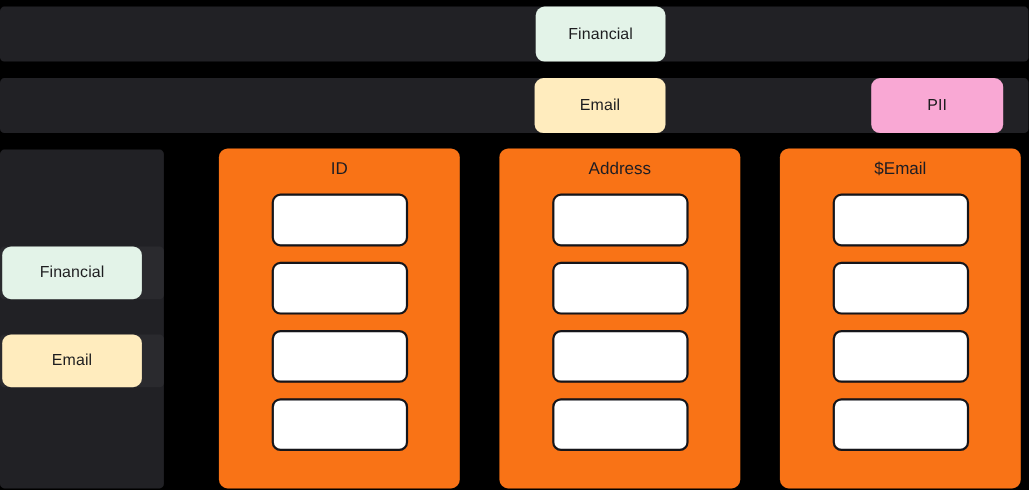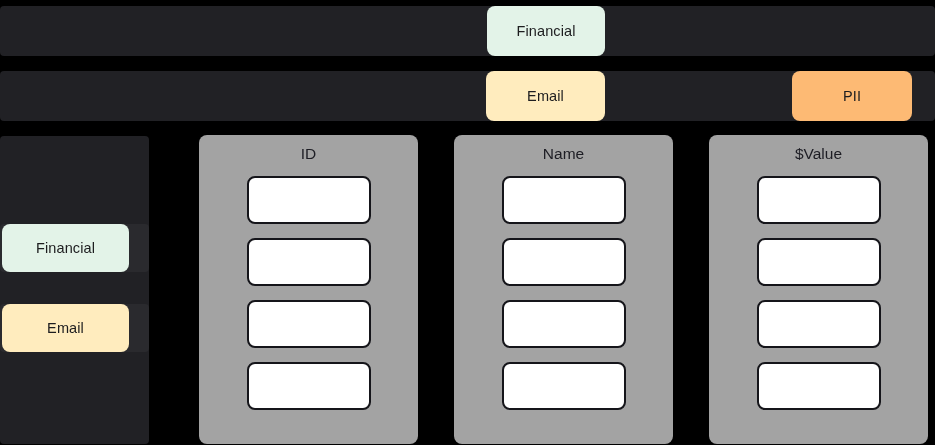--- a/index.html
+++ b/index.html
@@ -116,21 +116,21 @@
     left: 167px;
     top: 135px;
     width: 761px;
     height: 309px;
     display: flex;
     gap: 4px;
     box-sizing: border-box;
   }
   .col {
     flex: 1 1 0;
-    background: #a3a3a3;
+    background: #f97316;
     border-radius: 8px;
     display: flex;
     flex-direction: column;
     align-items: center;
     box-sizing: border-box;
     padding-top: 11px;
     position: relative;
     margin-left: 32px;
   }
   .col-header {
@@ -160,21 +160,21 @@
 </head>
 <body>
 
 <div id="stage">
 
   <div class="dark-strip" id="lane-financial-strip"></div>
   <div class="tag" id="tag-financial-top" style="background:#e3f3e8;">Financial</div>
 
   <div class="dark-strip" id="lane-email-strip"></div>
   <div class="tag" id="tag-email-top" style="background:#ffecbe;">Email</div>
-  <div class="tag" id="tag-pii-top" style="background:#fdba74;">PII</div>
+  <div class="tag" id="tag-pii-top" style="background:#f9a8d4;">PII</div>
 
   <div id="sidebar">
     <div class="side-strip" id="side-strip-financial"></div>
     <div class="side-strip" id="side-strip-email"></div>
   </div>
   <div class="tag side-tag" id="tag-financial-side" style="background:#e3f3e8;">Financial</div>
   <div class="tag side-tag" id="tag-email-side" style="background:#ffecbe;">Email</div>
 
   <div id="table">
 
@@ -182,33 +182,33 @@
       <div class="col-header">ID</div>
       <div class="cells">
         <div class="cell"></div>
         <div class="cell"></div>
         <div class="cell"></div>
         <div class="cell"></div>
       </div>
     </div>
 
 
+
     <div class="col">
-      <div class="col-header">Name</div>
+      <div class="col-header">Address</div>
       <div class="cells">
         <div class="cell"></div>
         <div class="cell"></div>
         <div class="cell"></div>
         <div class="cell"></div>
       </div>
     </div>
 
-
     <div class="col">
-      <div class="col-header">$Value</div>
+      <div class="col-header">$Email</div>
       <div class="cells">
         <div class="cell"></div>
         <div class="cell"></div>
         <div class="cell"></div>
         <div class="cell"></div>
       </div>
     </div>
 
   </div>
 

